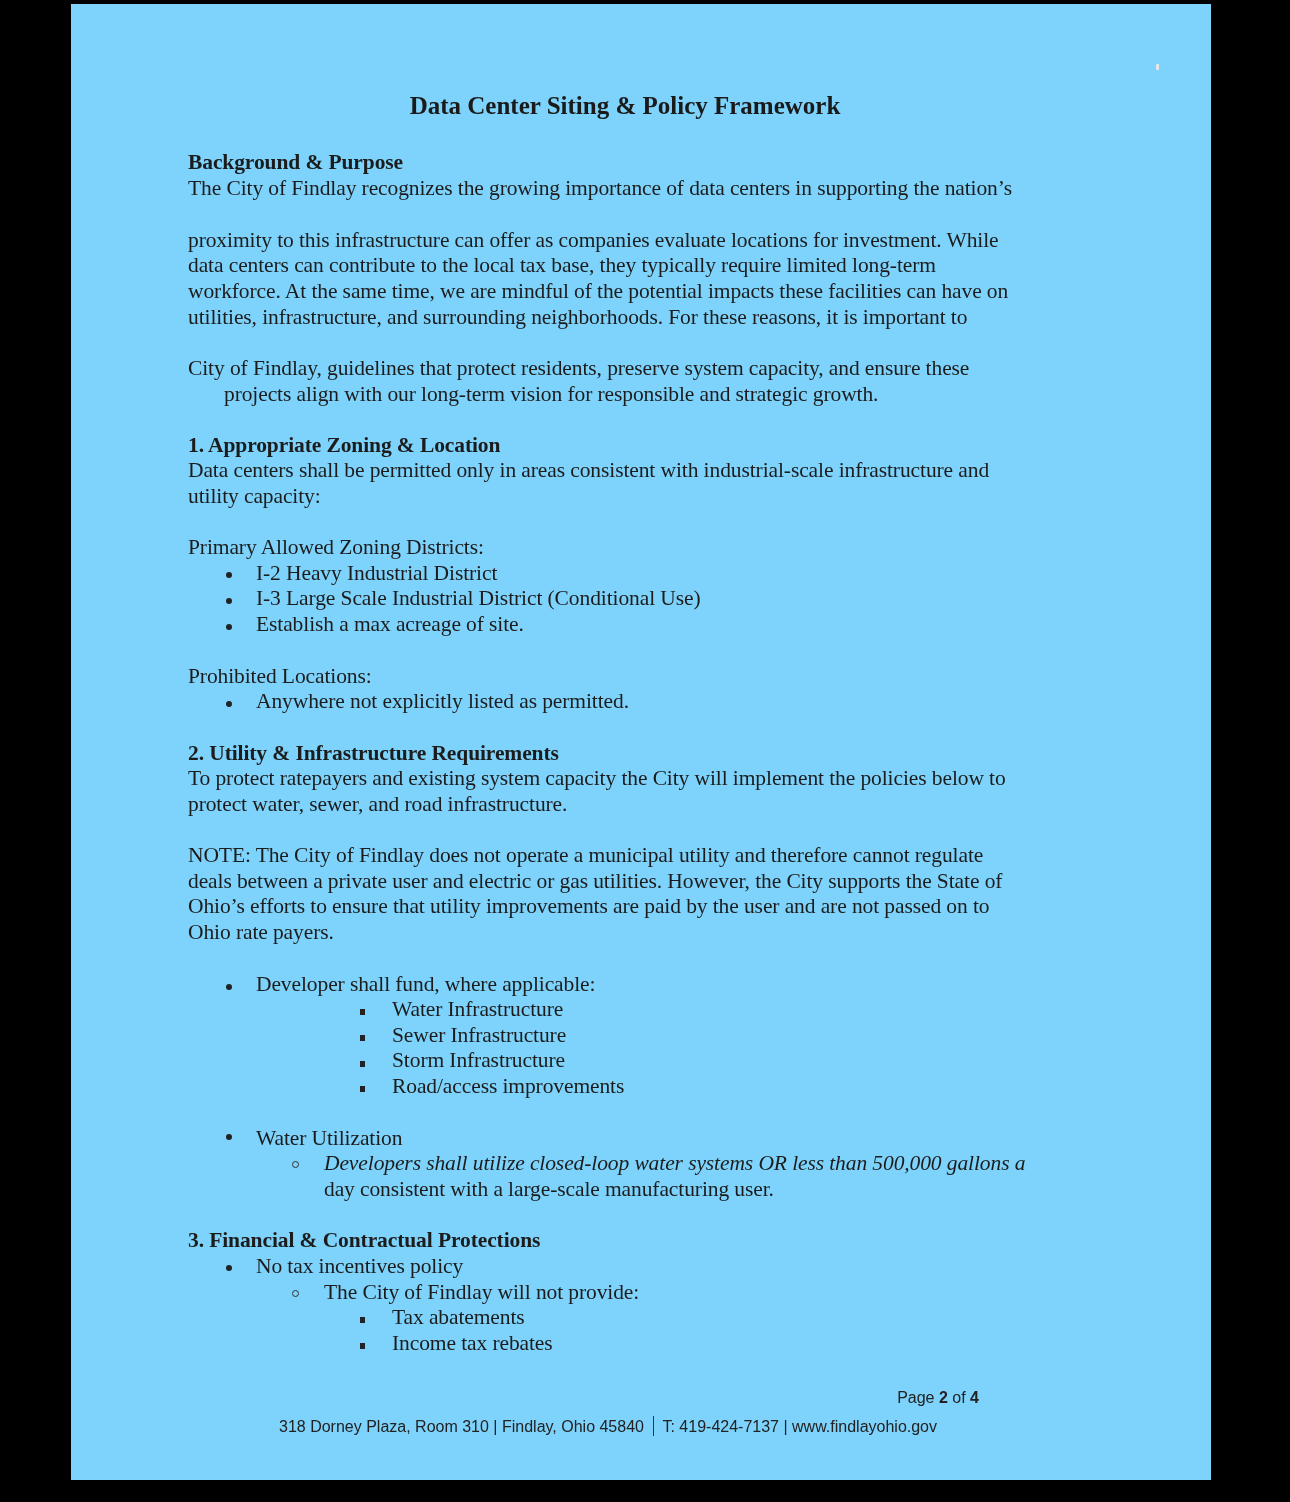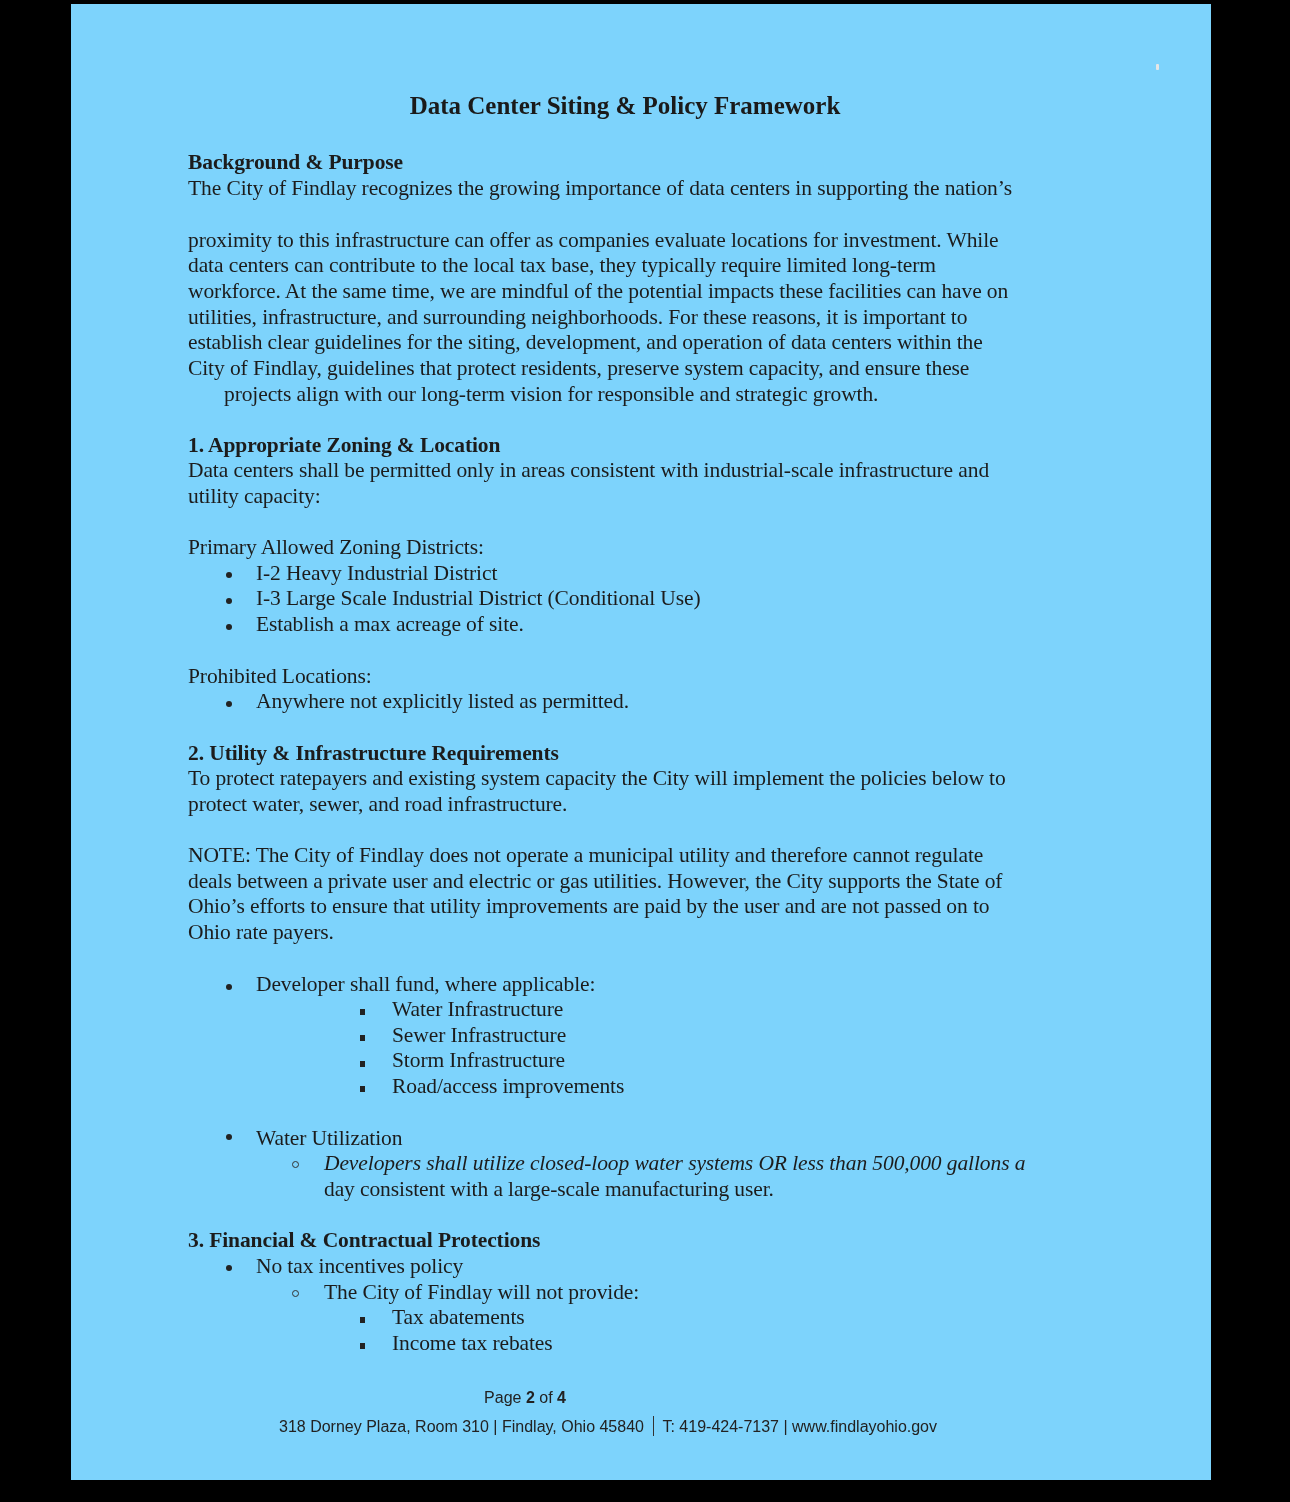--- a/index.html
+++ b/index.html
@@ -11,40 +11,39 @@
     position: absolute; left: 71px; top: 4px; width: 1140px; height: 1476px;
     background: #7dd3fc;
   }
   .t { position: absolute; white-space: nowrap; font-size: 21.5px; line-height: 26px; color: #1c1c1c; letter-spacing: -0.1px; }
   .title { position: absolute; left: 0; width: 1108px; top: 88px; text-align: center; font-weight: bold; font-size: 25px; color: #1a1a1a; }
   .h { font-weight: bold; }
   .bullet-dot { position: absolute; width: 6px; height: 6px; border-radius: 50%; background: #222; }
   .bullet-sq { position: absolute; width: 5px; height: 6px; background: #222; }
   .bullet-o { position: absolute; width: 7px; height: 7px; border-radius: 50%; border: 1.3px solid #333; box-sizing: border-box; }
   .footer { position: absolute; font-family: "Liberation Sans", sans-serif; color: #222; white-space: nowrap; }
-  .f1 { left: 0; width: 908px; top: 1385px; text-align: center; font-size: 16px; }
+  .f1 { left: 0; width: 908px; top: 1385px; text-align: right; font-size: 16px; }
   .f2 { left: 208px; top: 1412px; font-size: 16px; }
   .sep { display: inline-block; width: 1.5px; height: 20px; background: #333; vertical-align: -4px; margin: 0 8px 0 9px; }
   .scan-mark { position: absolute; left: 1085px; top: 60px; width: 3px; height: 6px; background: #e6e6e6; border-radius: 1px; }
 </style>
 </head>
 <body>
 
 <div class="page">
   <div class="scan-mark"></div>
 
   <div class="title">Data Center Siting &amp; Policy Framework</div>
 
   <div class="t h" style="left:117px;top:145px;">Background &amp; Purpose</div>
   <div class="t" style="left:117px;top:171px;">The City of Findlay recognizes the growing importance of data centers in supporting the nation’s</div>
   <div class="t" style="left:117px;top:223px;">proximity to this infrastructure can offer as companies evaluate locations for investment. While</div>
   <div class="t" style="left:117px;top:248px;">data centers can contribute to the local tax base, they typically require limited long-term</div>
   <div class="t" style="left:117px;top:274px;">workforce. At the same time, we are mindful of the potential impacts these facilities can have on</div>
   <div class="t" style="left:117px;top:300px;">utilities, infrastructure, and surrounding neighborhoods. For these reasons, it is important to</div>
-  <div class="t" style="left:117px;top:325px;">establish clear guidelines for the siting, development, and operation of data centers within the</div>
   <div class="t" style="left:117px;top:351px;">City of Findlay, guidelines that protect residents, preserve system capacity, and ensure these</div>
   <div class="t" style="left:117px;top:377px;margin-left:36px;">projects align with our long-term vision for responsible and strategic growth.</div>
 
   <div class="t h" style="left:117px;top:428px;">1. Appropriate Zoning &amp; Location</div>
   <div class="t" style="left:117px;top:453px;">Data centers shall be permitted only in areas consistent with industrial-scale infrastructure and</div>
   <div class="t" style="left:117px;top:479px;">utility capacity:</div>
 
   <div class="t" style="left:117px;top:530px;">Primary Allowed Zoning Districts:</div>
   <span class="bullet-dot" style="left:155px;top:568px;"></span>
   <div class="t" style="left:185px;top:556px;">I-2 Heavy Industrial District</div>

